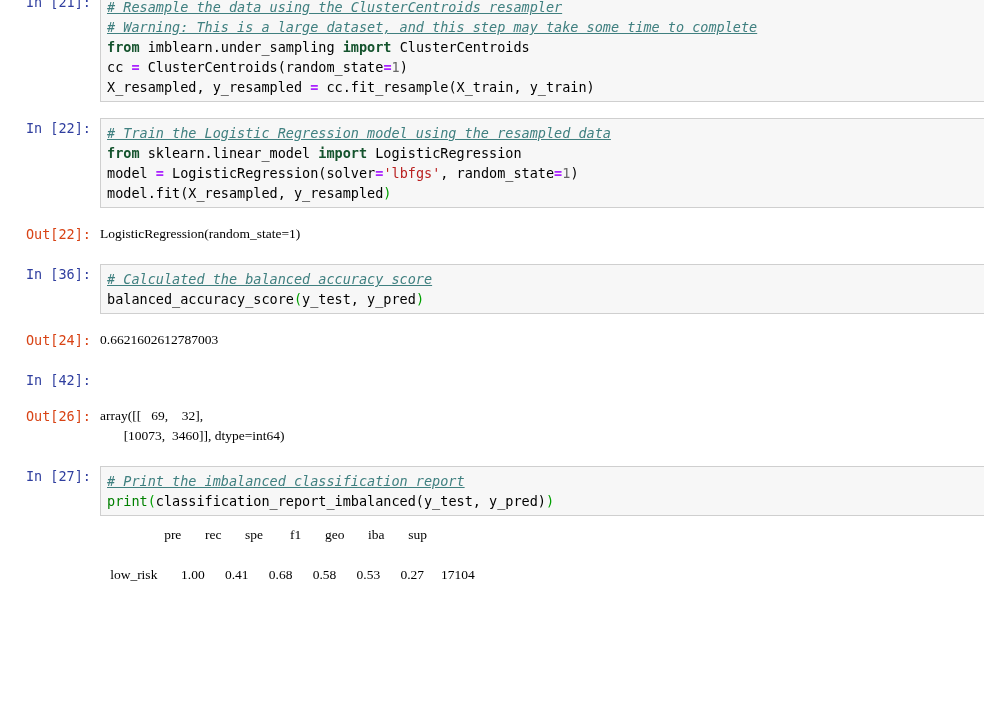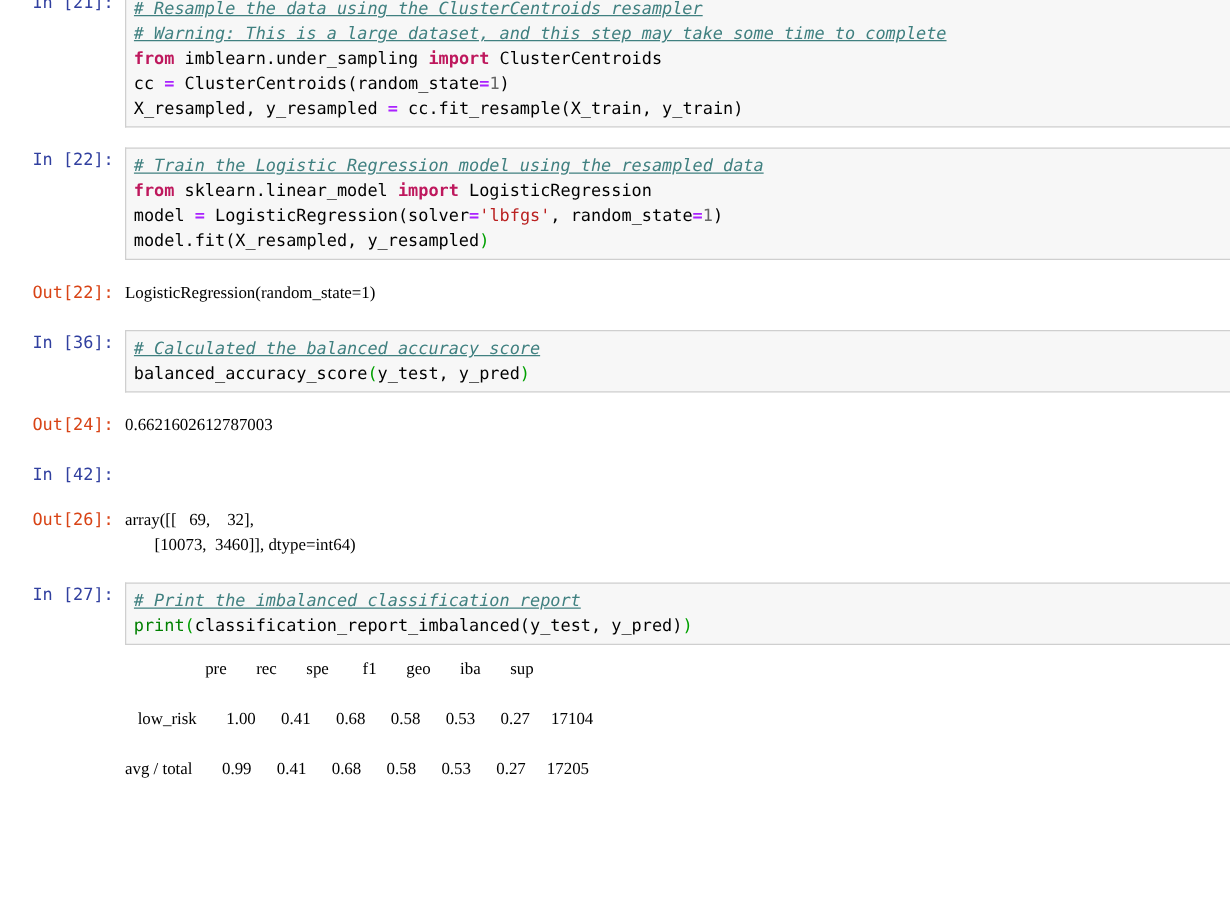--- a/index.html
+++ b/index.html
@@ -73,21 +73,21 @@
   .out-text {
     font-family: Liberation Serif, serif;
     font-size: 13.5px;
     line-height: 20px;
     white-space: pre;
     color: #000000;
   }
 
   
   .c  { color: #408080; font-style: italic; text-decoration: underline; }   
-  .k  { color: #be185d; font-weight: bold; text-align: center; }    
+  .k  { color: #14532d; font-weight: bold; text-align: center; }    
   .o  { color: #AA22FF; font-weight: bold; }    
   .s  { color: #BA2121; }                       
   .mi { color: #666666; }                       
   .nb { color: #008000; }                       
   .hl { color: #00a000; }                       
   .n  { color: #000000; }                       
 
   
   .gap-sm { height: 9px; }
   .gap-md { height: 16px; }
@@ -182,17 +182,16 @@
 
   <div class="gap-sm"></div>
 
   <div class="cell">
     <div class="prompt empty"></div>
     <div class="output-wrap">
       <div class="out-text">                   pre       rec       spe        f1       geo       iba       sup</div>
       <div class="out-text">&nbsp;</div>
       <div class="out-text">   low_risk       1.00      0.41      0.68      0.58      0.53      0.27     17104</div>
       <div class="out-text">&nbsp;</div>
-      <div class="out-text">avg / total       0.99      0.41      0.68      0.58      0.53      0.27     17205</div>
     </div>
   </div>
 
 </div>
 
 </body></html>

